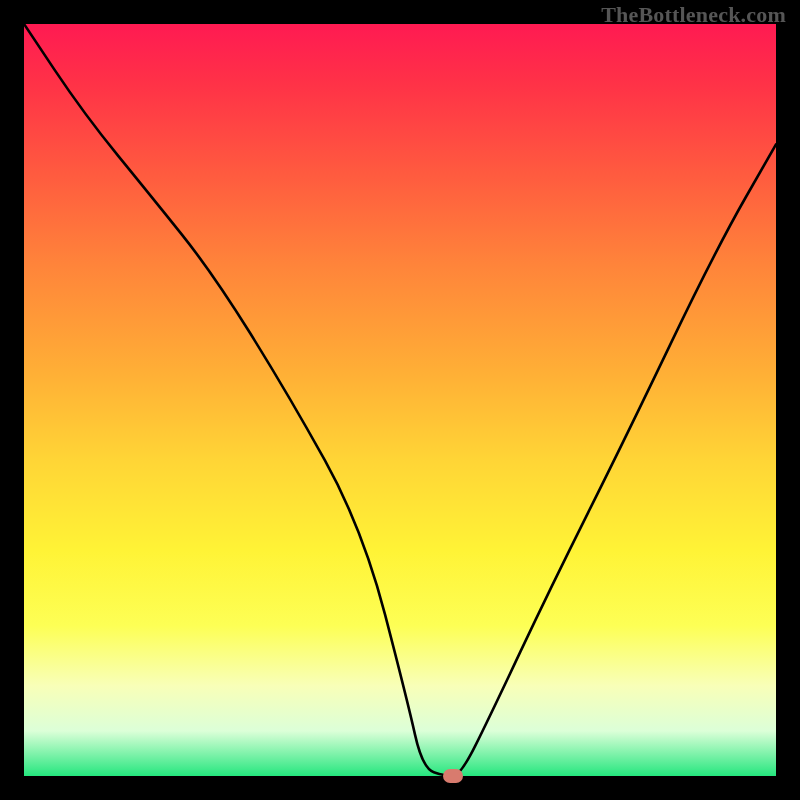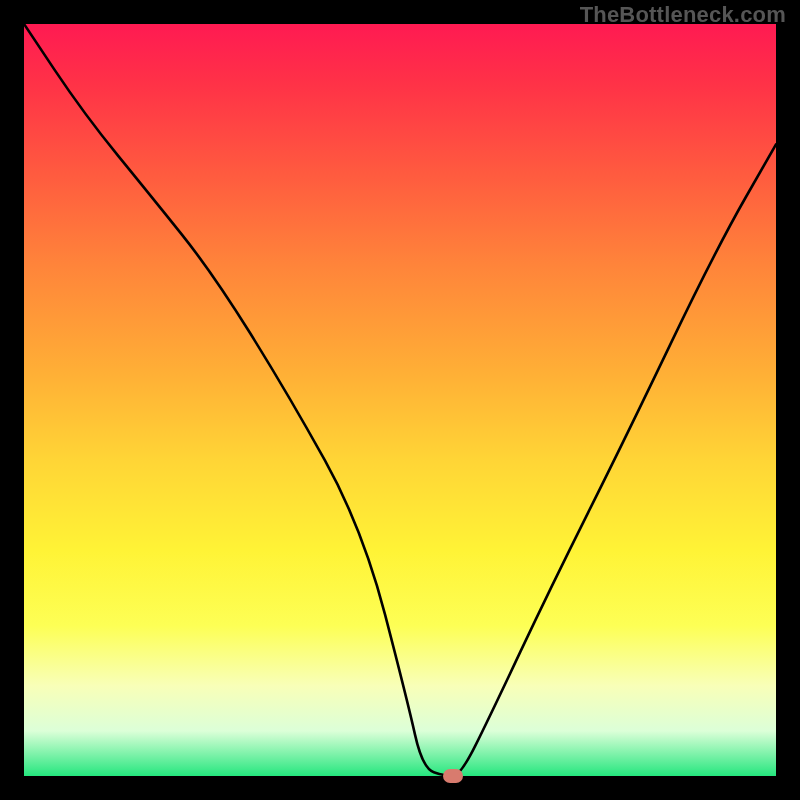--- a/index.html
+++ b/index.html
@@ -9,20 +9,21 @@
     height: 800px;
     background: #000;
     overflow: hidden;
     font-family: Arial, Helvetica, sans-serif;
   }
   .frame {
     position: relative;
     width: 800px;
     height: 800px;
     background: #000;
+    font-family: Liberation Serif, serif;
   }
   .watermark {
     position: absolute;
     top: 2px;
     right: 14px;
     color: #565656;
     font-size: 22px;
     font-weight: 600;
     letter-spacing: 0.2px;
     z-index: 8;

